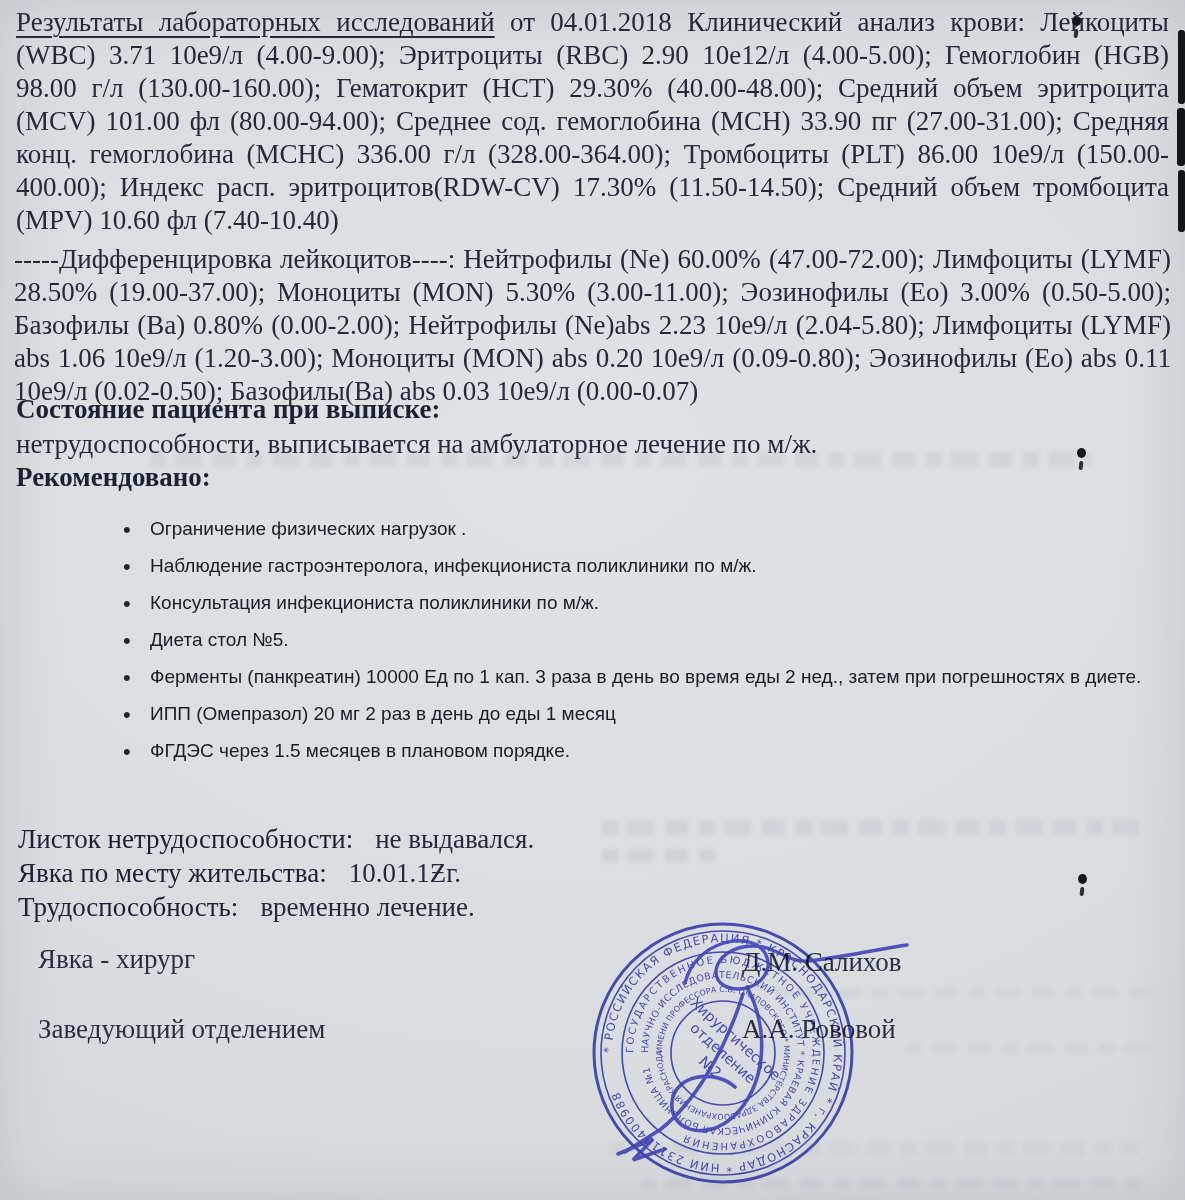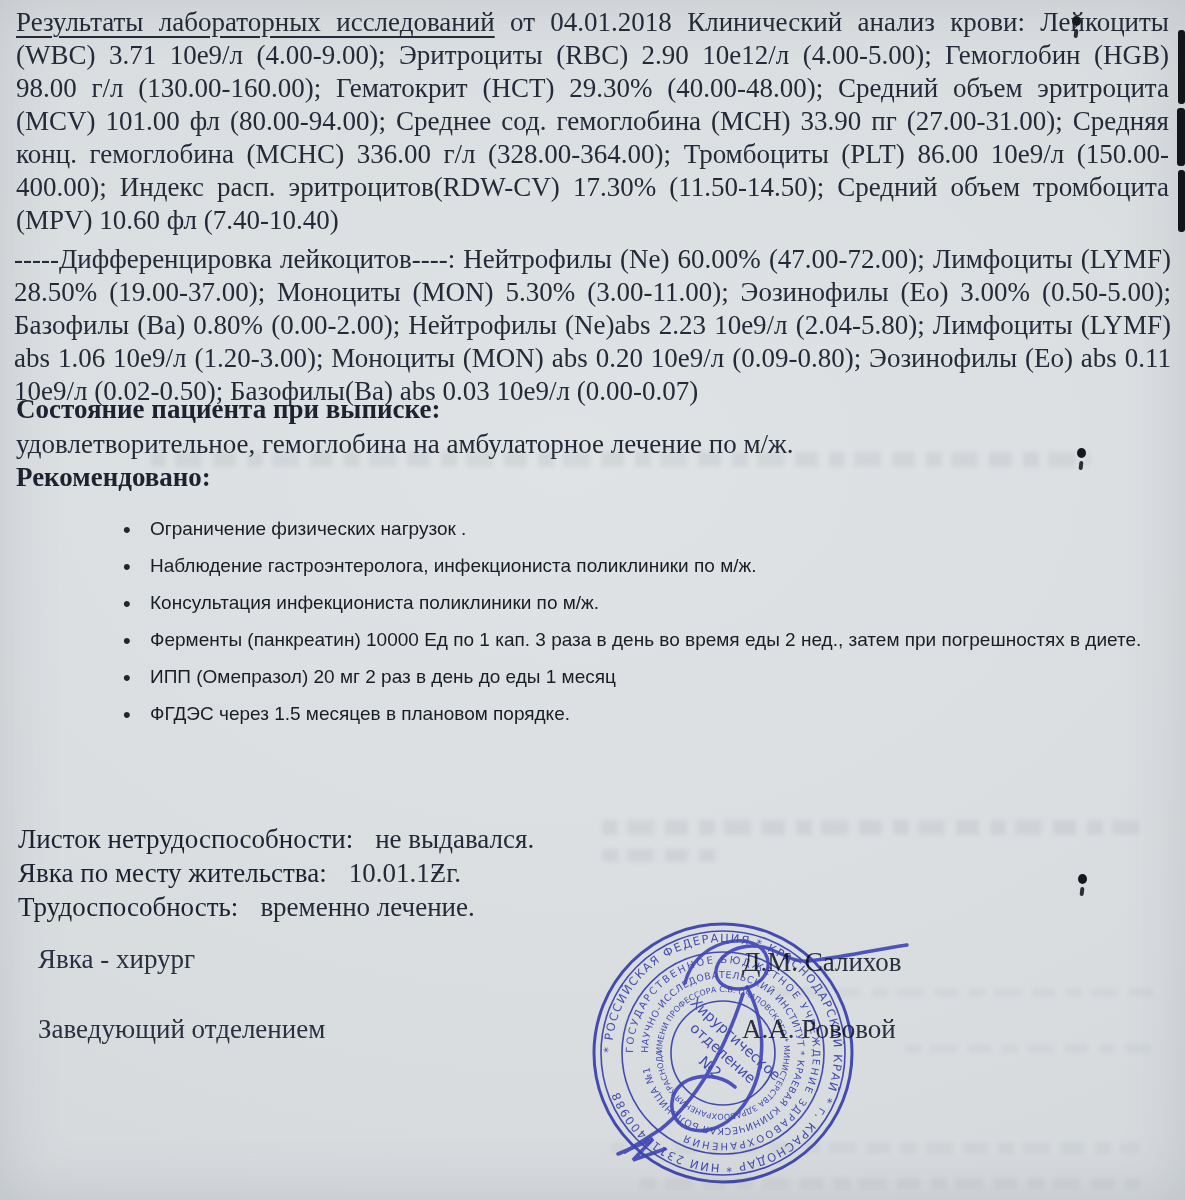--- a/index.html
+++ b/index.html
@@ -44,27 +44,28 @@
 </head>
 <body>
 
 <div id="page">
 
   <p class="abs para" style="top:6px;left:16px;width:1153px;"><span class="u">Результаты лабораторных исследований</span><span> от 04.01.2018 </span><b>Клинический анализ крови:</b><span> Лейкоциты (WBC) 3.71 10e9/л (4.00-9.00); Эритроциты (RBC) 2.90 10e12/л (4.00-5.00); Гемоглобин (HGB) 98.00 г/л (130.00-160.00); Гематокрит (HCT) 29.30% (40.00-48.00); Средний объем эритроцита (MCV) 101.00 фл (80.00-94.00); Среднее сод. гемоглобина (MCH) 33.90 пг (27.00-31.00); Средняя конц. гемоглобина (MCHC) 336.00 г/л (328.00-364.00); Тромбоциты (PLT) 86.00 10e9/л (150.00-400.00); Индекс расп. эритроцитов(RDW-CV) 17.30% (11.50-14.50); Средний объем тромбоцита (MPV) 10.60 фл (7.40-10.40)</span></p>
 
   <p class="abs para" style="top:243px;left:14px;width:1157px;"><b>-----Дифференцировка лейкоцитов----:</b><span> Нейтрофилы (Ne) 60.00% (47.00-72.00); Лимфоциты (LYMF) 28.50% (19.00-37.00); Моноциты (MON) 5.30% (3.00-11.00); Эозинофилы (Eo) 3.00% (0.50-5.00); Базофилы (Ba) 0.80% (0.00-2.00); Нейтрофилы (Ne)abs 2.23 10e9/л (2.04-5.80); Лимфоциты (LYMF) abs 1.06 10e9/л (1.20-3.00); Моноциты (MON) abs 0.20 10e9/л (0.09-0.80); Эозинофилы (Eo) abs 0.11 10e9/л (0.02-0.50); Базофилы(Ba) abs 0.03 10e9/л (0.00-0.07)</span></p>
 
   <div class="abs boldline" style="top:394px;left:16px;">Состояние пациента при выписке:</div>
-  <div class="abs plainline" style="top:429px;left:16px;">удовлетворительное, гемоглобина на амбулаторное лечение по м/ж.</div>
+  <div class="abs plainline" style="top:429px;left:16px;">нетрудоспособности, выписывается на амбулаторное лечение по м/ж.</div>
   <div class="abs boldline" style="top:462px;left:16px;">Рекомендовано:</div>
 
   <ul id="rec-list" class="abs" style="top:508px;left:146px;width:1012px;">
     <li>Ограничение физических нагрузок .</li>
     <li>Наблюдение гастроэнтеролога, инфекциониста  поликлиники по м/ж.</li>
     <li>Консультация инфекциониста поликлиники по м/ж.</li>
+    <li>Диета стол №5.</li>
     <li>Ферменты (панкреатин) 10000 Ед по 1 кап. 3 раза в день во время еды 2 нед., затем при погрешностях в диете.</li>
     <li>ИПП  (Омепразол) 20 мг 2 раз  в день до еды 1 месяц</li>
     <li>ФГДЭС через 1.5 месяцев  в плановом порядке.</li>
   </ul>
 
   <div class="abs" style="top:822px;left:18px;">
     <div class="frow"><b>Листок нетрудоспособности:</b><span>не выдавался.</span></div>
     <div class="frow"><b>Явка по месту жительства:</b><span>10.01.1Ƶг.</span></div>
     <div class="frow"><b>Трудоспособность:</b><span>временно лечение.</span></div>
   </div>

